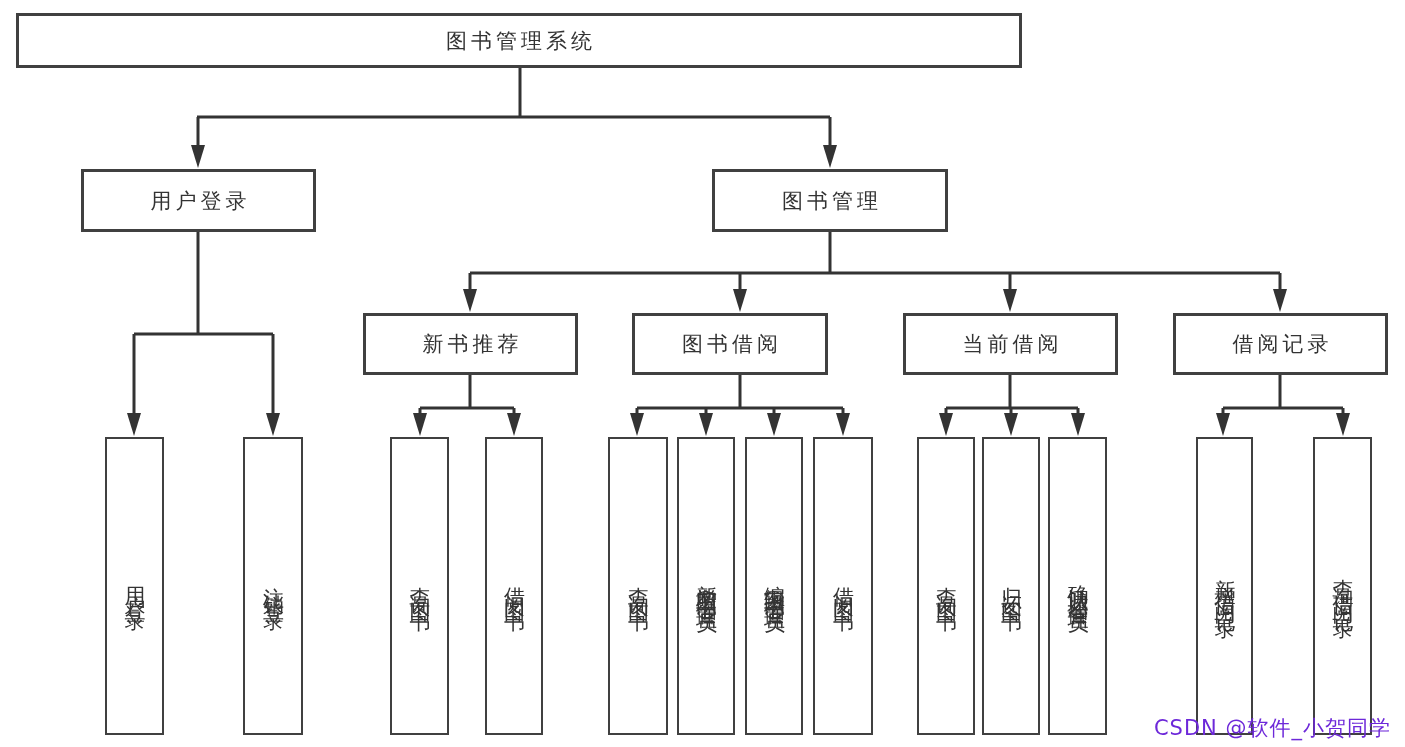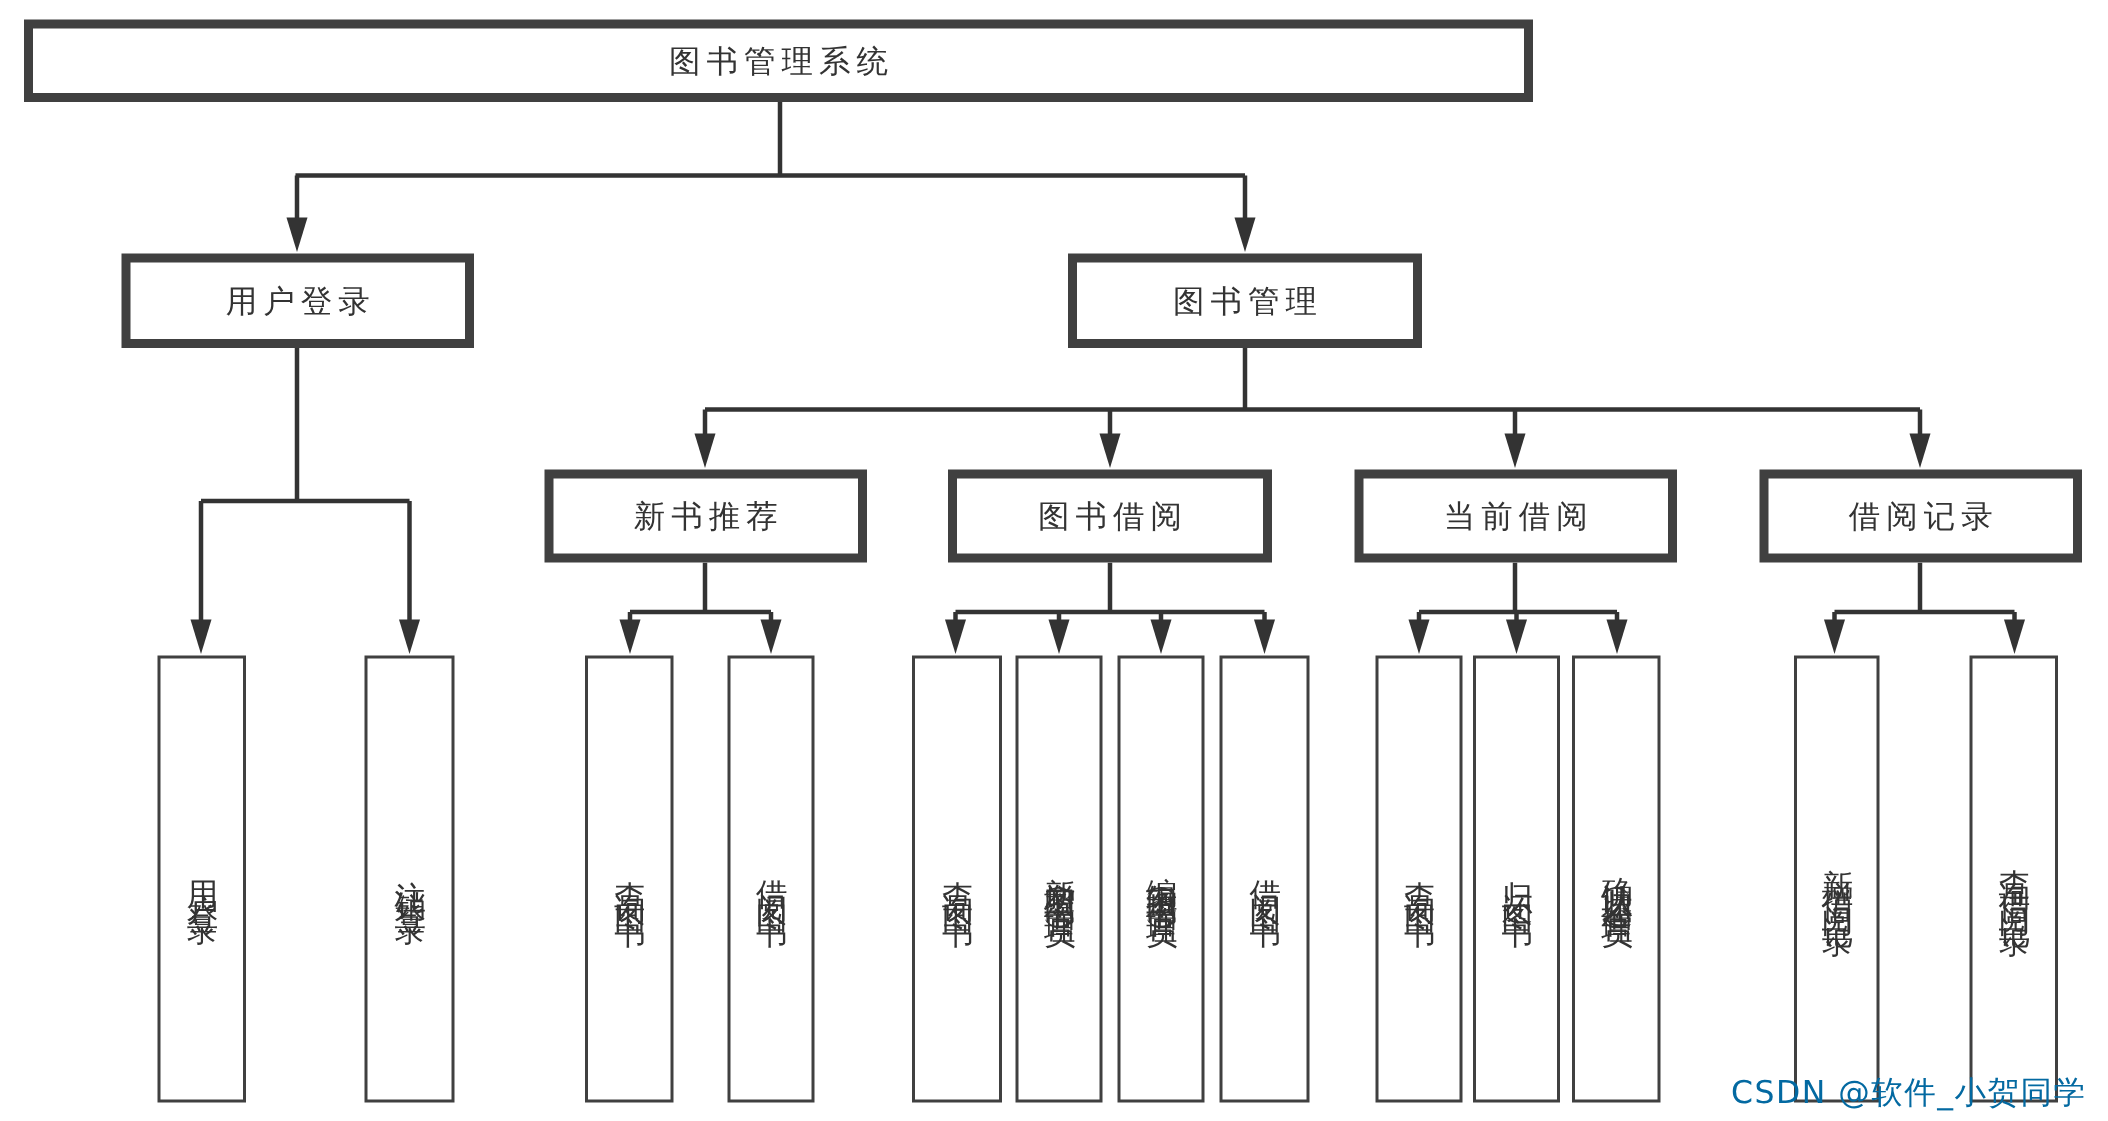--- a/index.html
+++ b/index.html
@@ -4,33 +4,33 @@
 <style>
   * { margin:0; padding:0; box-sizing:border-box; }
   html,body { background:#ffffff; }
   .canvas {
     position:relative; width:1405px; height:747px; background:#ffffff;
     font-family:"DejaVu Sans", sans-serif; overflow:hidden;
   }
   .connectors { position:absolute; left:0; top:0; z-index:1; }
   .node {
     position:absolute; z-index:2; background:#ffffff;
-    border:6px solid #404040; color:#333333;
+    border:3px solid #404040; color:#333333;
     display:flex; align-items:center; justify-content:center;
   }
   .node.h .lbl { font-size:21px; letter-spacing:4px; white-space:nowrap; text-indent:4px; }
   .node.v { border-width:2.5px; }
   .node.v .lbl {
     writing-mode:vertical-rl; text-orientation:mixed;
     font-size:21px; letter-spacing:8px; line-height:1;
   }
   .node.v .lbl.long { letter-spacing:4px; }
   .watermark {
     position:absolute; right:14px; bottom:5px; z-index:5;
-    font-size:21px; color:#0369a1; letter-spacing:1px; white-space:nowrap;
+    font-size:21px; color:#6d28d9; letter-spacing:1px; white-space:nowrap;
   }
 </style>
 </head>
 <body>
 
 <div class="canvas">
 
   <svg class="connectors" width="1405" height="747" viewBox="0 0 1405 747" xmlns="http://www.w3.org/2000/svg">
     <g stroke="#333333" stroke-width="3" fill="none">
 
@@ -104,21 +104,21 @@
   <div class="node h" style="left:81px; top:169px; width:235px; height:63px;">
     <span class="lbl">用户登录</span>
   </div>
   <div class="node h" style="left:363px; top:313px; width:215px; height:62px;">
     <span class="lbl">新书推荐</span>
   </div>
 
   <div class="node h" style="left:712px; top:169px; width:236px; height:63px;">
     <span class="lbl">图书管理</span>
   </div>
-  <div class="node h" style="left:632px; top:313px; width:216px; height:62px;">
+  <div class="node h" style="left:632px; top:313px; width:196px; height:62px;">
     <span class="lbl">图书借阅</span>
   </div>
   <div class="node h" style="left:903px; top:313px; width:215px; height:62px;">
     <span class="lbl">当前借阅</span>
   </div>
   <div class="node h" style="left:1173px; top:313px; width:215px; height:62px;">
     <span class="lbl">借阅记录</span>
   </div>
 
   <div class="node v" style="left:105px; top:437px; width:59px; height:298px;">

